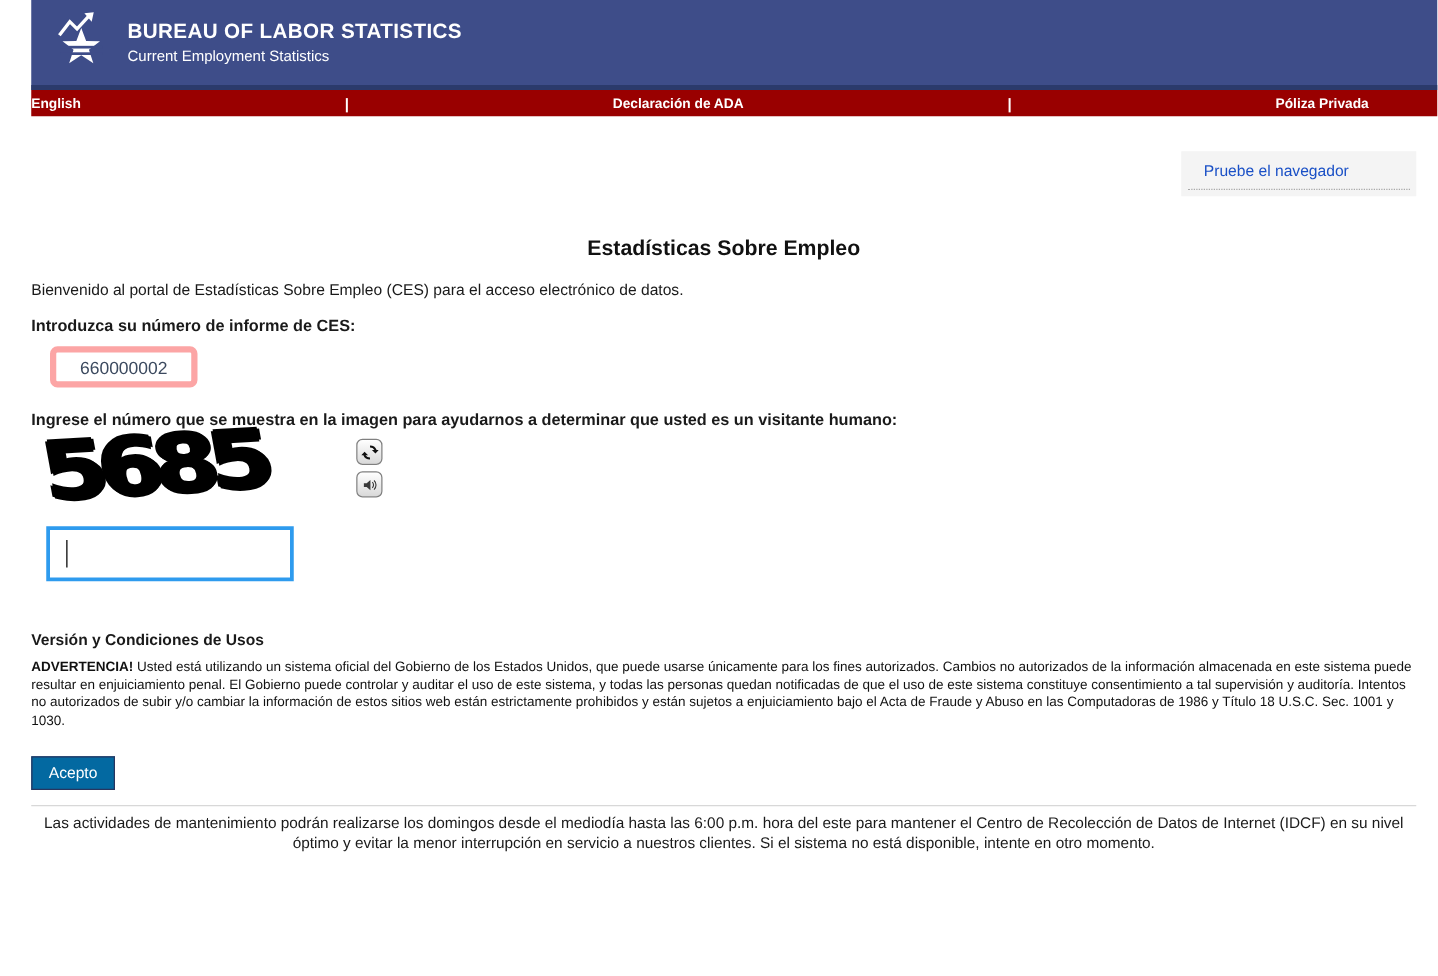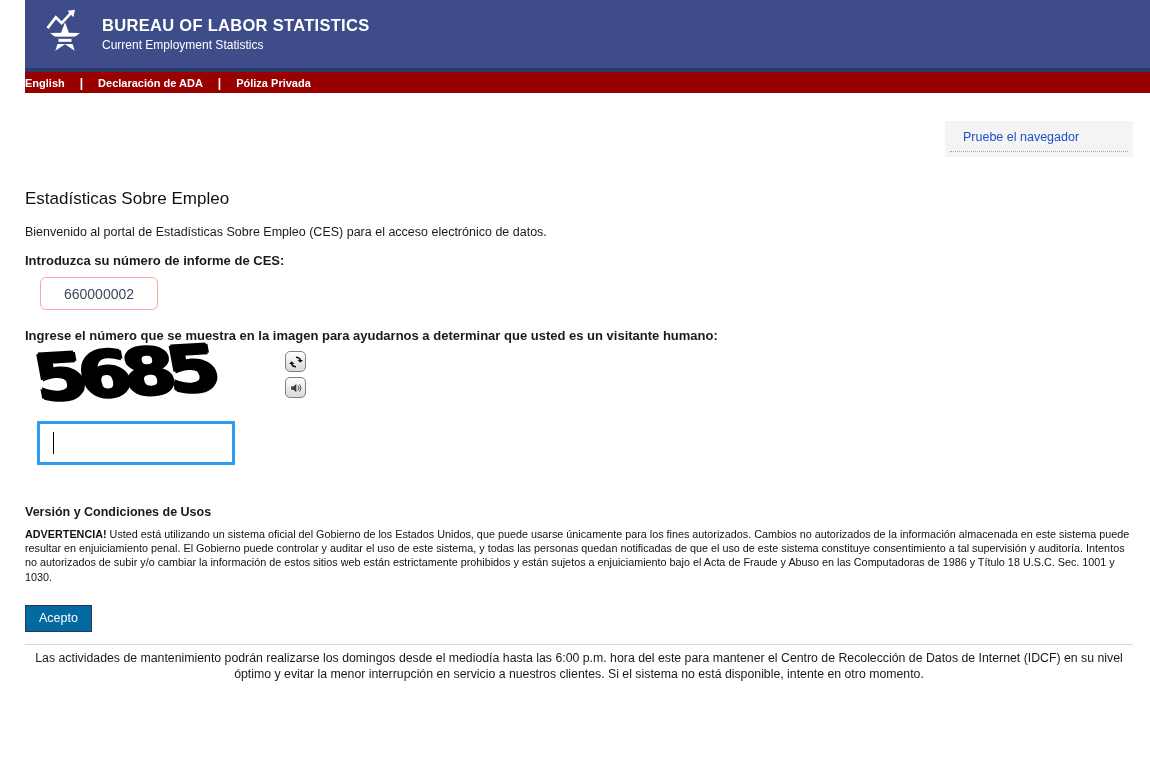--- a/index.html
+++ b/index.html
@@ -15,45 +15,45 @@
     border-bottom:4px solid #2b3a6b;
     display:flex; align-items:center;
   }
   .logo { margin-left:14px; width:52px; height:50px; flex:0 0 auto; }
   .header-titles { margin-left:11px; color:#fff; }
   .header-title { font-size:16.5px; font-weight:bold; letter-spacing:.3px; }
   .header-sub { font-size:12px; margin-top:3px; }
 
   .redbar {
     margin-left:25px; height:21px; background:#990000;
-    display:flex; justify-content:flex-start; align-items:center;
-    padding-right:35px; gap:15px;
+    display:flex; justify-content:space-between; align-items:center;
+    padding-right:55px; gap:15px;
   }
   .redbar a { color:#fff; font-size:11px; font-weight:bold; text-decoration:none; }
   .redbar .sep { color:#fff; font-size:12px; font-weight:bold; }
 
   
   .browser-box {
     position:absolute; top:121px; right:17px; width:188px;
     background:#f4f4f4;
   }
   .browser-box a {
     display:block; padding:9px 0 7px 18px;
     color:#1a50c6; font-size:12.5px; text-decoration:none;
   }
   .browser-box .dotted { margin:0 5px 5px; border-bottom:1px dotted #a8a8a8; height:1px; }
 
   
   .content { padding:0 17px 0 25px; }
-  .page-title { margin:96px 0 0; font-size:17px; font-weight:normal; color:#111; }
+  .page-title { margin:96px 0 0; font-size:17px; font-weight:bold; color:#111;text-align:center; }
   .welcome { margin-top:16px; font-size:12.5px; }
   .report-label { margin-top:14px; font-weight:bold; font-size:13px; }
   .report-input {
     display:block; margin:9px 0 0 15px; width:118px; height:33px;
-    border:1px solid #fca5a5; border-radius:6px; outline:none;
+    border:5px solid #fca5a5; border-radius:6px; outline:none;
     font-family:inherit; font-size:14px; color:#3c4a5f; text-align:center;
   }
   .captcha-prompt { margin-top:18px; font-weight:bold; font-size:13px; }
 
   .captcha-area { margin-top:4px; display:flex; align-items:flex-start; }
   .captcha-digits {
     width:244px; height:62px; margin-left:10px; margin-top:4px;
     font-family:"DejaVu Sans", sans-serif; font-weight:bold;
     font-size:64px; line-height:56px; letter-spacing:-7px; color:#000;
     transform:rotate(-3.5deg) skewX(7deg) scaleX(1.18);

